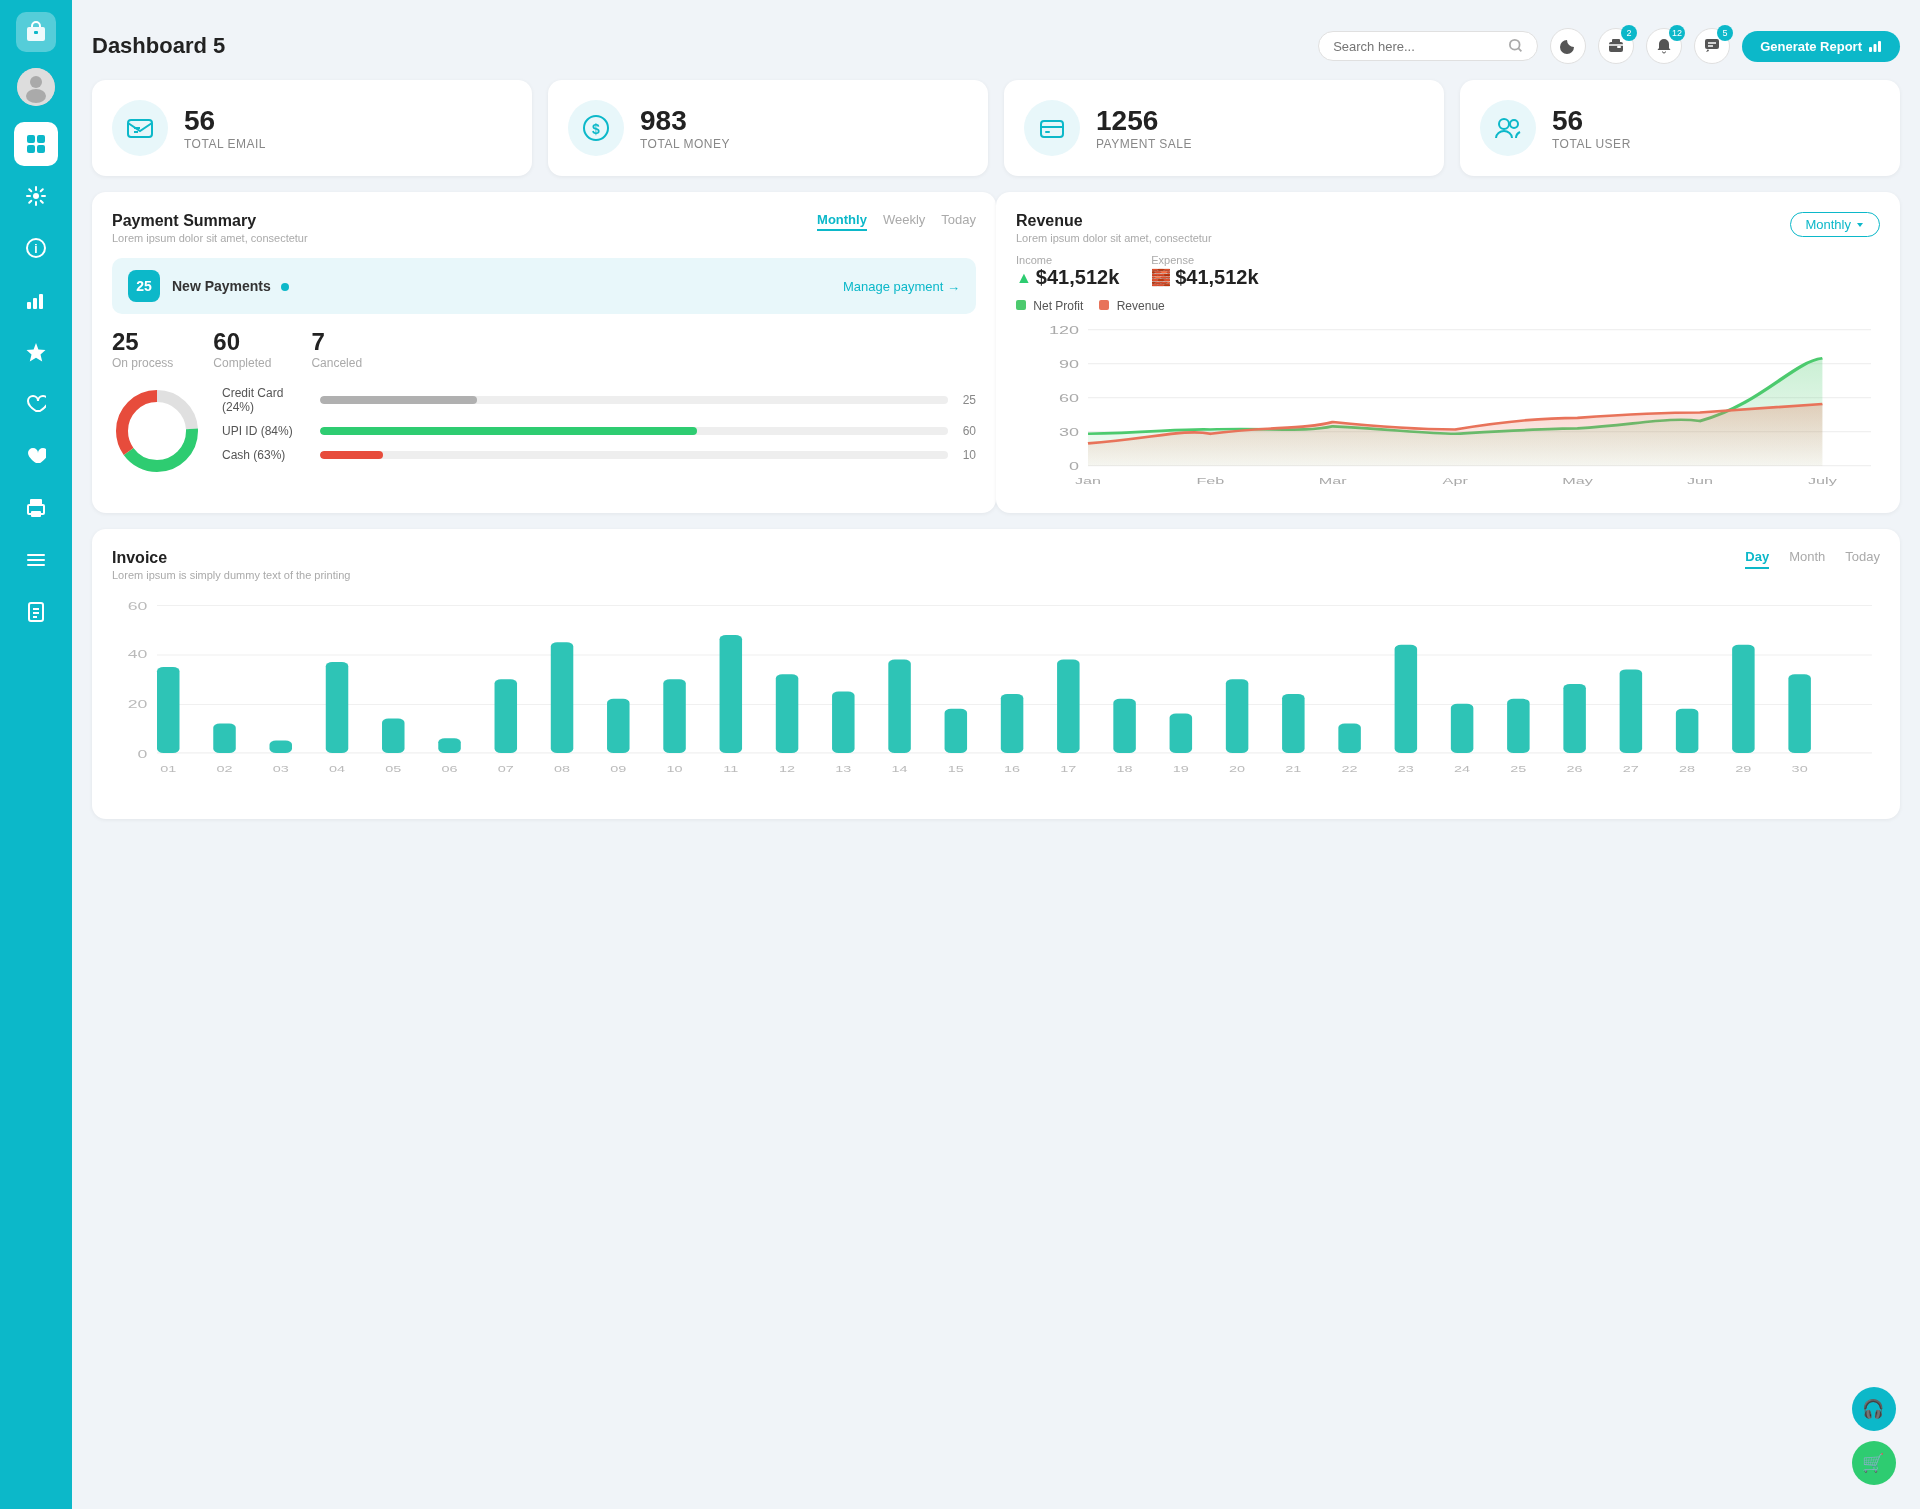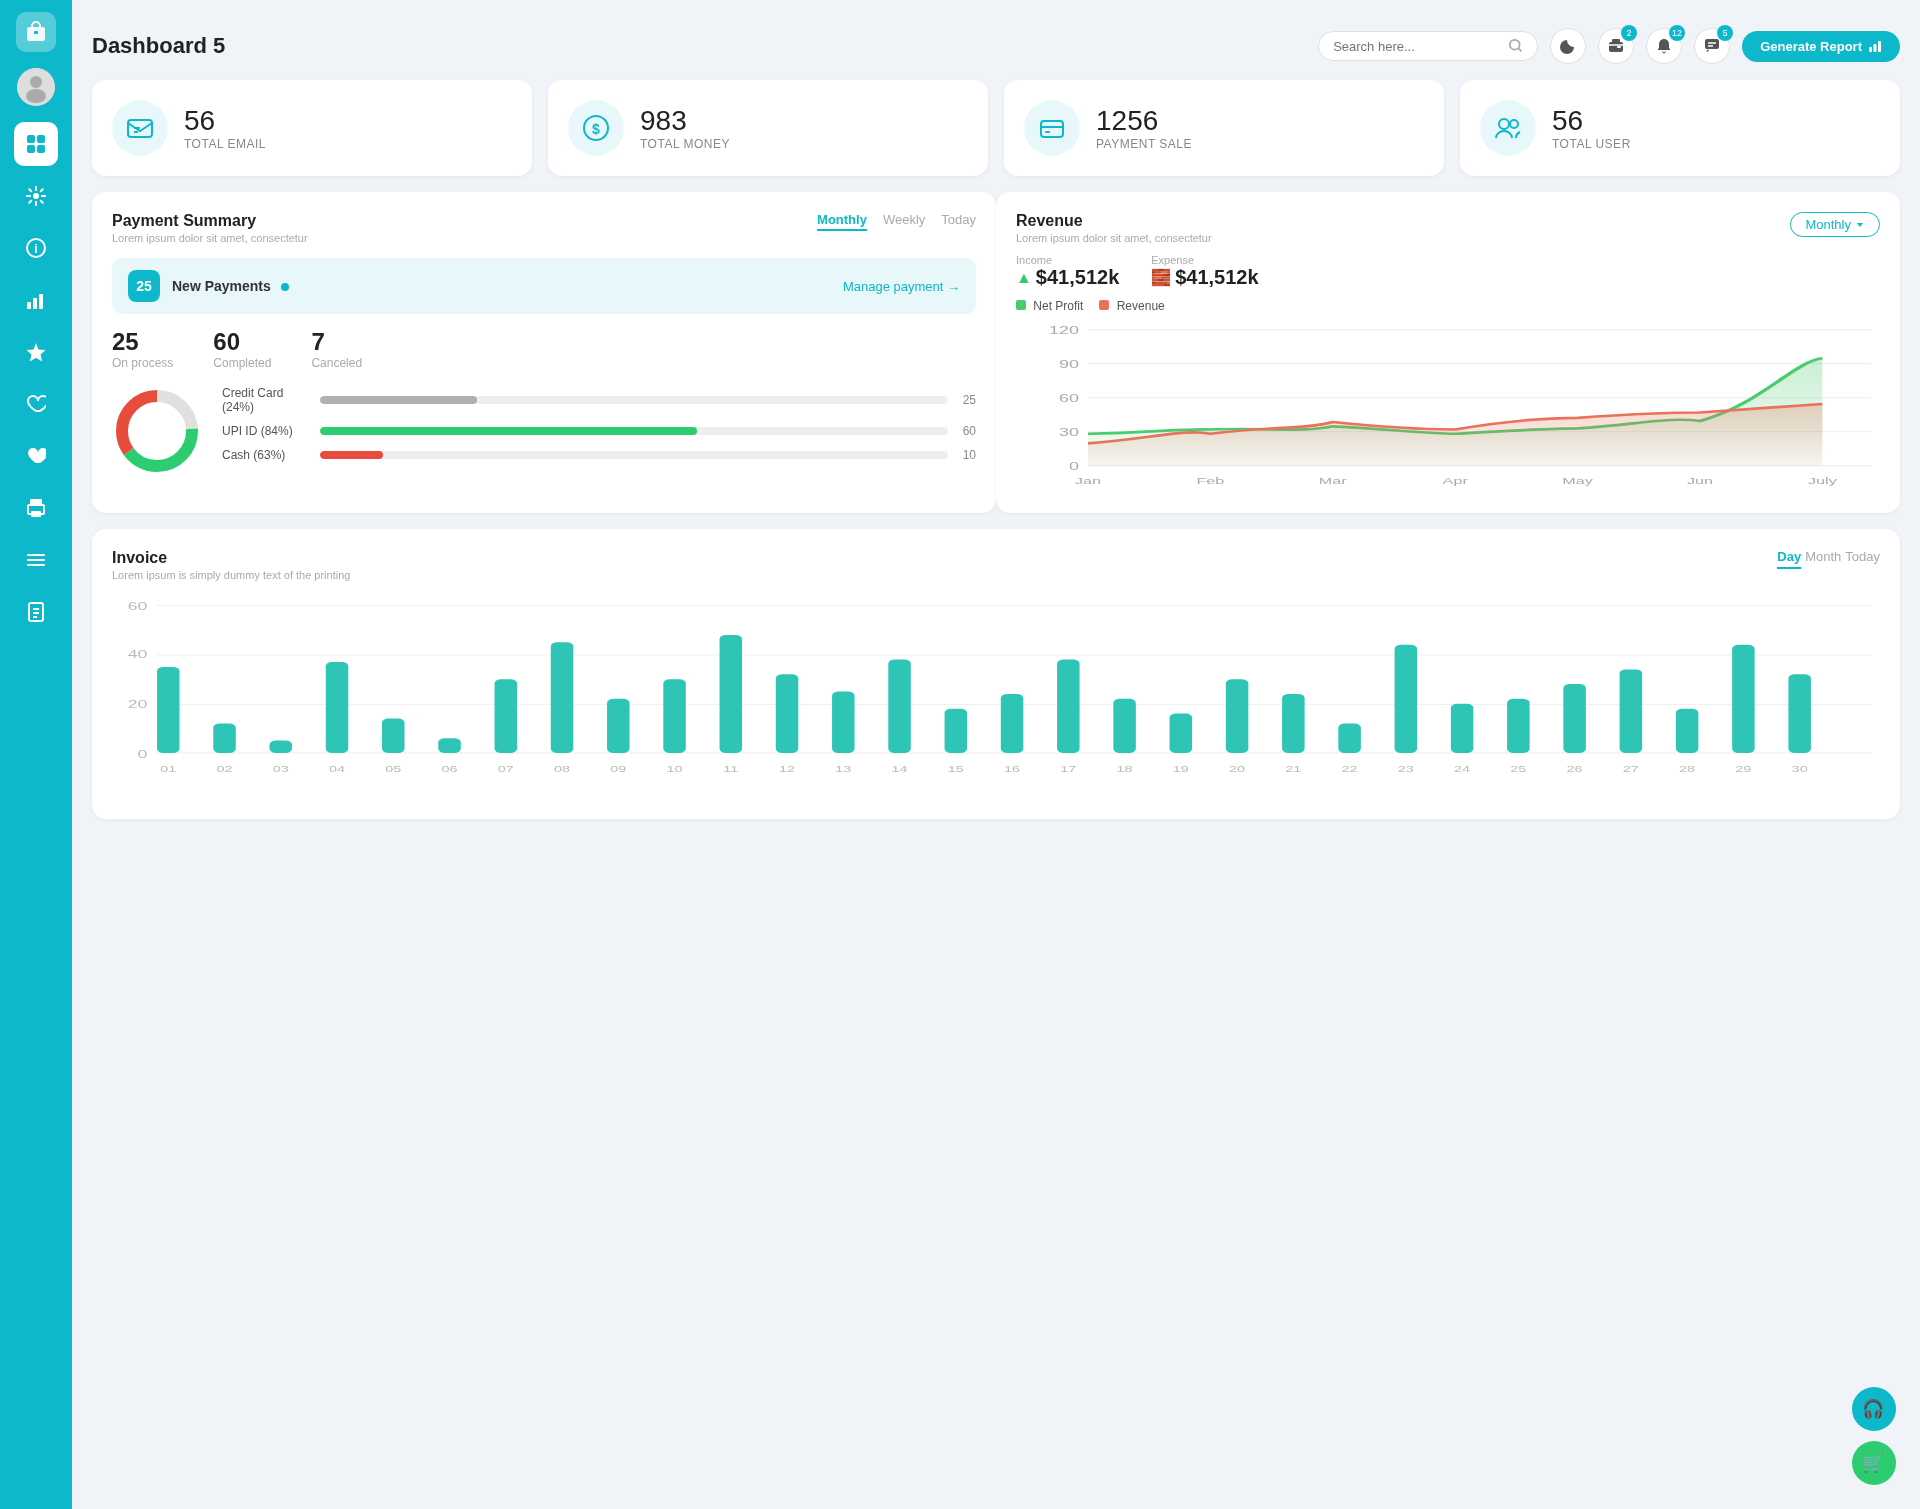--- a/index.html
+++ b/index.html
@@ -138,21 +138,21 @@
       width: 56px; height: 56px;
       border-radius: 50%;
       background: #e8f7fa;
       display: flex; align-items: center; justify-content: center;
       font-size: 24px;
       color: #0cb8c9;
       flex-shrink: 0;
     }
     .stat-info .stat-number {
       font-size: 28px;
-      font-weight: 400;
+      font-weight: 700;
       color: #222;
     }
     .stat-info .stat-label {
       font-size: 12px;
       color: #888;
       text-transform: uppercase;
       letter-spacing: 0.5px;
     }
 
     
@@ -235,21 +235,21 @@
     .ie-item .ie-val { font-size: 20px; font-weight: 700; color: #222; }
     .ie-item .ie-lbl { font-size: 11px; color: #aaa; }
 
     .legend { display: flex; gap: 16px; margin-bottom: 6px; font-size: 12px; color: #555; align-items: center; }
     .legend-dot { width: 10px; height: 10px; border-radius: 2px; display: inline-block; margin-right: 4px; }
 
     
     .invoice-header {
       display: flex; justify-content: space-between; align-items: flex-start; margin-bottom: 14px;
     }
-    .invoice-tabs { display: flex; gap: 4px; }
+    .invoice-tabs { display: flex; gap: 20px; }
     .invoice-tab { font-size: 13px; color: #aaa; cursor: pointer; padding-bottom: 3px; }
     .invoice-tab.active { color: #0cb8c9; border-bottom: 2px solid #0cb8c9; font-weight: 600; }
 
     
     .chart-area { position: relative; }
 
     
     .float-btns {
       position: fixed;
       bottom: 24px;

